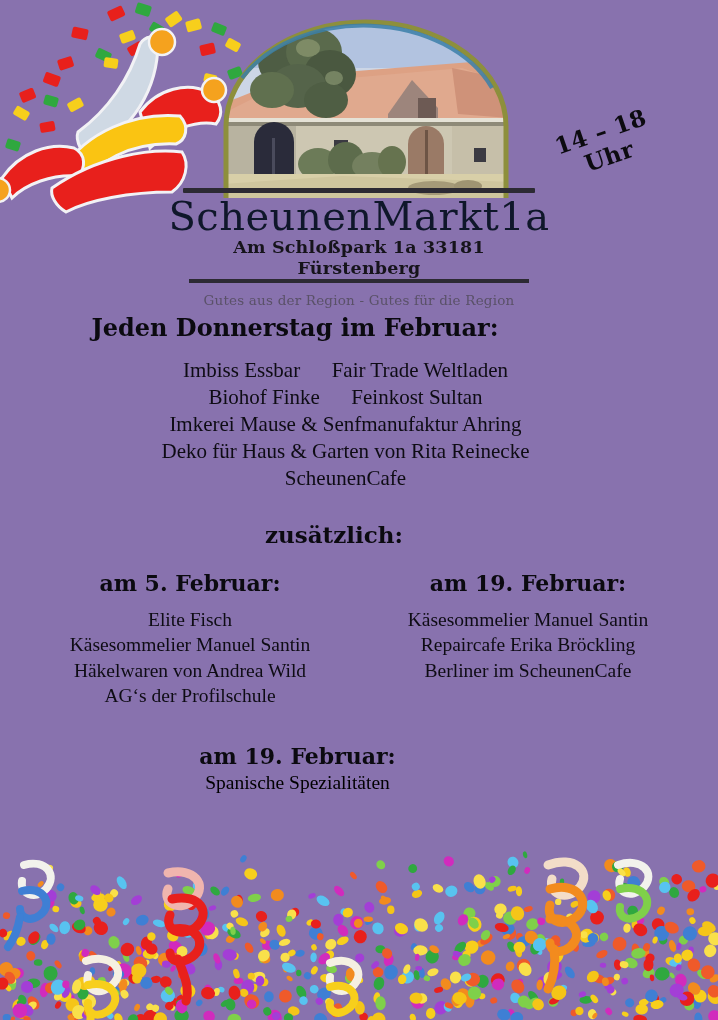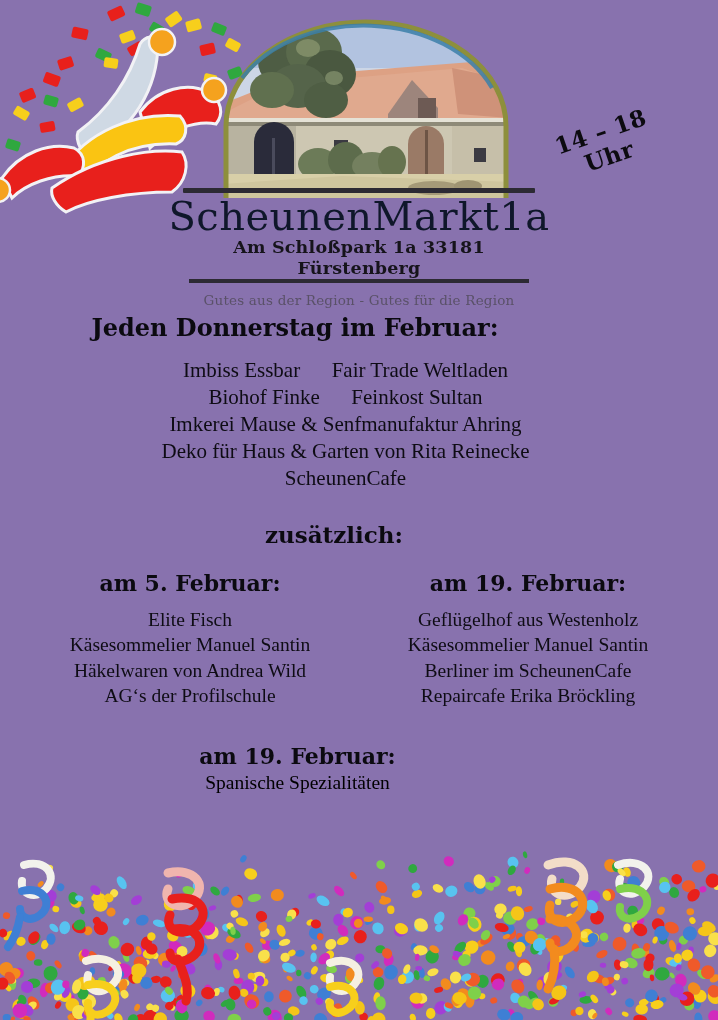--- a/index.html
+++ b/index.html
@@ -232,24 +232,23 @@
   <div class="col col-left">
     <h3>am 5. Februar:</h3>
     <div class="item">Elite Fisch</div>
     <div class="item">Käsesommelier Manuel Santin</div>
     <div class="item">Häkelwaren von Andrea Wild</div>
     <div class="item">AG‘s der Profilschule</div>
   </div>
 
   <div class="col col-right">
     <h3>am 19. Februar:</h3>
-    <div class="item">Geflügelhof aus Westenholz</div>
     <div class="item">Käsesommelier Manuel Santin</div>
+    <div class="item">Repaircafe Erika Bröckling</div>
     <div class="item">Berliner im ScheunenCafe</div>
-    <div class="item">Repaircafe Erika Bröckling</div>
   </div>
 
   <div class="final-block">
     <h3>am 19. Februar:</h3>
     <div class="item">Spanische Spezialitäten</div>
   </div>
 
   <svg class="deco" id="confetti-footer" viewBox="0 0 718 185">
     <g id="cf-dots">
         <ellipse cx="267.3" cy="110.3" rx="5.5" ry="4.7" fill="#d12bbd" transform="rotate(161 267.3 110.3)"></ellipse>

